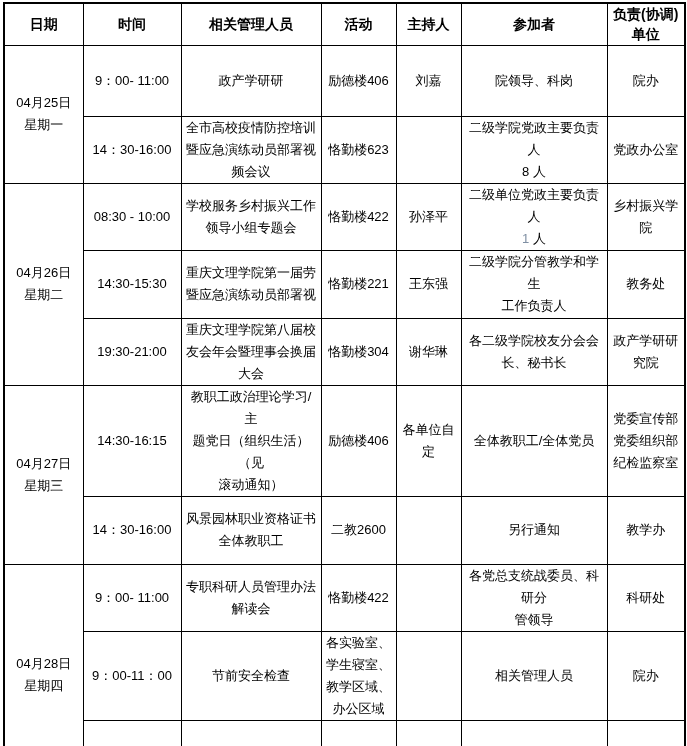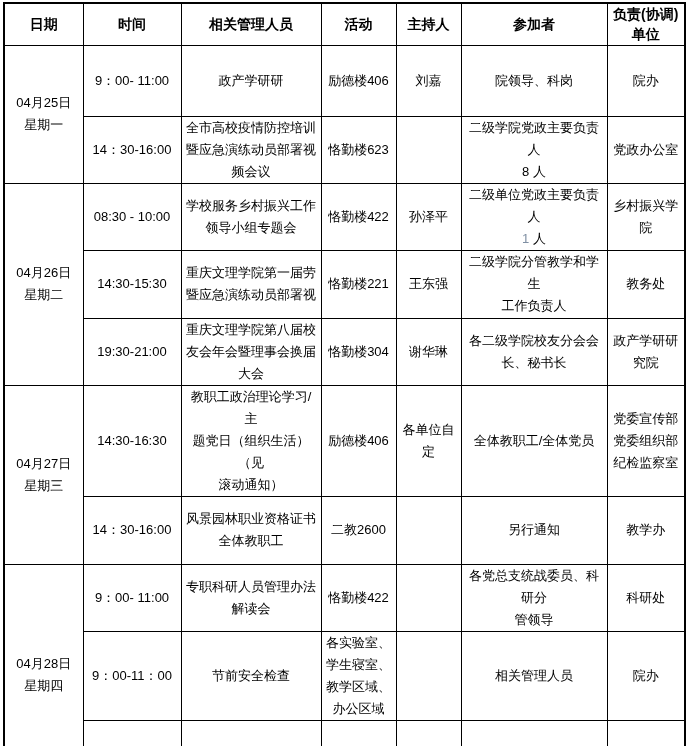--- a/index.html
+++ b/index.html
@@ -125,21 +125,21 @@
         <td>恪勤楼304</td>
         <td>谢华琳</td>
         <td>各二级学院校友分会会
 长、秘书长</td>
         <td>政产学研研
 究院</td>
       </tr>
       <tr style="height:69px">
         <td rowspan="2">04月27日
 星期三</td>
-        <td>14:30-16:30</td>
+        <td>14:30-16:15</td>
         <td>教职工政治理论学习/主
 题党日（组织生活）（见
 滚动通知）</td>
         <td>励德楼406</td>
         <td>各单位自
 定</td>
         <td>全体教职工/全体党员</td>
         <td>党委宣传部
 党委组织部
 纪检监察室</td>

